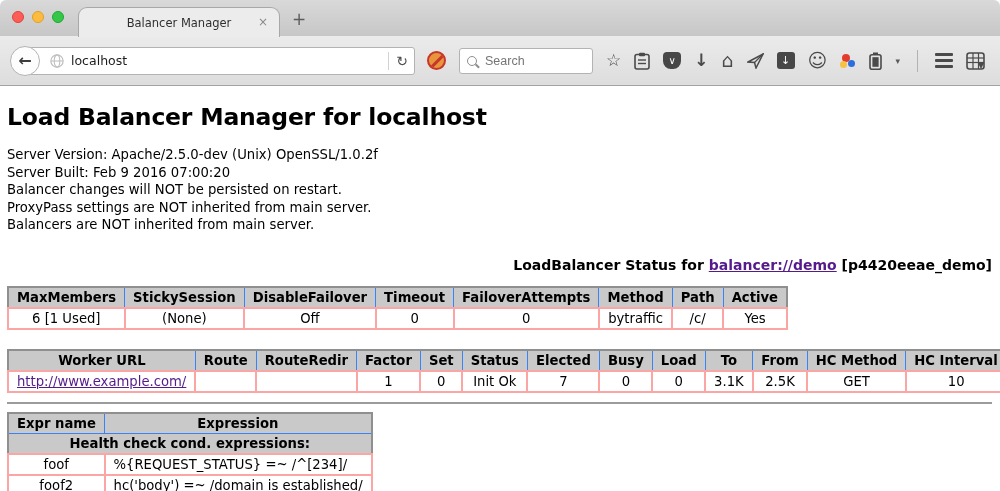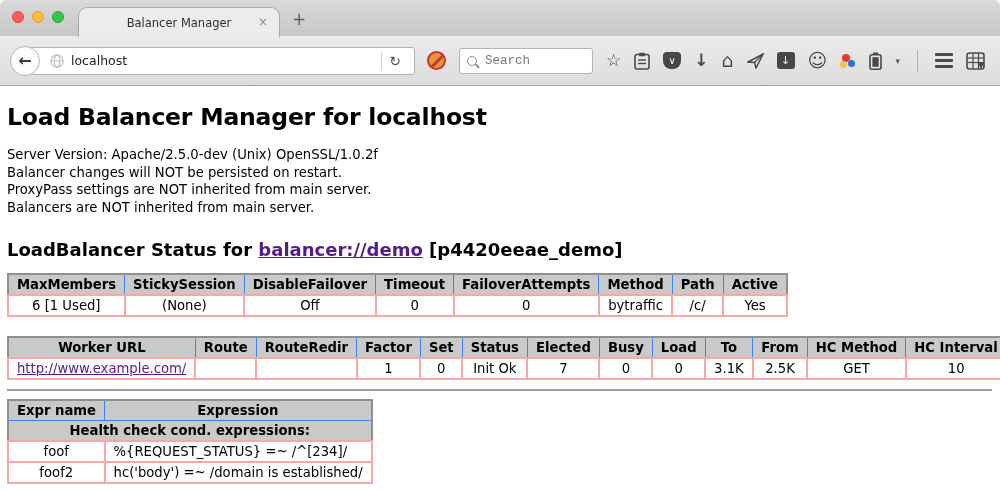--- a/index.html
+++ b/index.html
@@ -36,21 +36,21 @@
     height:50px; background:linear-gradient(#ebebeb,#dddddd);
     border-bottom:1px solid #a3a3a3;
     display:flex; align-items:center; padding:0 10px;
   }
   .back-btn {
     width:30px; height:30px; border-radius:50%; background:#fdfdfd;
     border:1px solid #b3b3b3; display:flex; align-items:center; justify-content:center;
     font-size:16px; font-weight:bold; color:#3c3c3c; z-index:2; flex:0 0 auto;
   }
   .urlbar {
-    height:28px; margin-left:-15px; padding-left:24px; padding-right:13px;
+    height:28px; margin-left:-15px; padding-left:24px; padding-right:6px;
     background:#ffffff; border:1px solid #b3b3b3; border-radius:3px;
     display:flex; align-items:center; flex:0 0 390px; font-size:12.5px;
   }
   .globe-icon { width:14px; height:14px; margin-right:7px; flex:0 0 auto; opacity:.55; }
   .url-domain { color:#1c1c1c; }
   .url-path { color:#8c8c8c; }
   .url-spacer { flex:1; }
   .url-divider { width:1px; height:18px; background:#d2d2d2; margin:0 7px; }
   .reload-icon { color:#4d4d4d; font-size:14px; line-height:1; }
   .block-icon {
@@ -63,21 +63,21 @@
   }
   .searchbox {
     width:134px; height:26px; background:#fff; border:1px solid #b3b3b3; border-radius:3px;
     display:flex; align-items:center; padding:0 7px; gap:6px; flex:0 0 auto;
   }
   .mag-icon { width:10px; height:10px; border:1.6px solid #8f8f8f; border-radius:50%; position:relative; flex:0 0 auto; }
   .mag-icon::after { content:""; position:absolute; width:5px; height:1.6px; background:#8f8f8f;
     right:-4px; bottom:-2px; transform:rotate(45deg); }
   .searchbox input {
     border:none; outline:none; width:90px; font-size:12.5px; background:transparent;
-    font-family:Liberation Mono, monospace; color:#c2410c;
+    font-family:Liberation Sans, sans-serif; color:#c2410c;
   }
   .icon-row { display:flex; align-items:center; margin-left:13px; gap:13px; color:#4a4a4a; }
   .icon-row .glyph { font-size:17px; line-height:1; }
   .star-glyph { font-size:19px; }
   .pocket-badge, .dldark-badge {
     width:18px; height:17px; background:#474747; color:#fff;
     display:flex; align-items:center; justify-content:center; font-size:10px;
   }
   .pocket-badge { border-radius:4px 4px 8px 8px; }
   .dldark-badge { border-radius:3px; font-size:11px; }
@@ -88,21 +88,21 @@
   .dot-b { width:7px; height:7px; background:#2a6fdb; left:8px; top:7px; }
   .caret { font-size:9px; color:#5a5a5a; }
   .toolbar-sep { width:1px; height:22px; background:#b2b2b2; margin:0 4px; }
   .menu-icon { display:flex; flex-direction:column; gap:3.5px; }
   .menu-icon i { width:18px; height:2.6px; background:#4a4a4a; display:block; border-radius:1px; }
 
   
   .content { padding:0 8px 0 7px; }
   h1.page-title { font-size:23.5px; margin:17px 0 15px 0; font-weight:bold; letter-spacing:-0.2px; }
   .info-line { font-size:13.2px; line-height:17.5px; }
-  h3.status-heading { font-size:18px; margin:23px 0 13px 0; font-weight:bold; }
+  h3.status-heading { font-size:14px; margin:23px 0 13px 0; font-weight:bold;text-align:right; }
   a { color:#551a8b; text-decoration:underline; }
 
   table { border-collapse:collapse; font-size:13.2px; border:2px solid #8f8f8f; background:#fff; }
   th { background:#c9c9c9; border:1px solid #3b82f6; padding:2px 8px; text-align:center; font-weight:bold; white-space:nowrap; }
   td { border:2px solid #fca5a5; padding:2px 8px; text-align:center; white-space:nowrap; }
   .balancer-table { margin-bottom:19px; }
   .worker-table { width:962px; margin-bottom:5px; }
   .worker-table td.cell-left { text-align:center; }
   .health-table td.cell-left { text-align:left; }
   .rule { border:none; height:2px; background:#9c9c9c; margin:9px 0 8px 0; }
@@ -193,20 +193,21 @@
         <polygon points="12,11 18,11 15,17" fill="#4a4a4a"></polygon>
       </svg>
     </div>
   </div>
 
   <div class="content">
     <h1 class="page-title">Load Balancer Manager for localhost</h1>
 
     <div>
       <div class="info-line">Server Version: Apache/2.5.0-dev (Unix) OpenSSL/1.0.2f</div>
+      <div class="info-line">Server Built: Feb 9 2016 07:00:20</div>
       <div class="info-line">Balancer changes will NOT be persisted on restart.</div>
       <div class="info-line">ProxyPass settings are NOT inherited from main server.</div>
       <div class="info-line">Balancers are NOT inherited from main server.</div>
     </div>
 
     <h3 class="status-heading"><span>LoadBalancer Status for </span><a href="#">balancer://demo</a><span> [p4420eeae_demo]</span></h3>
 
     <table class="balancer-table">
       <tbody>
           <tr>

